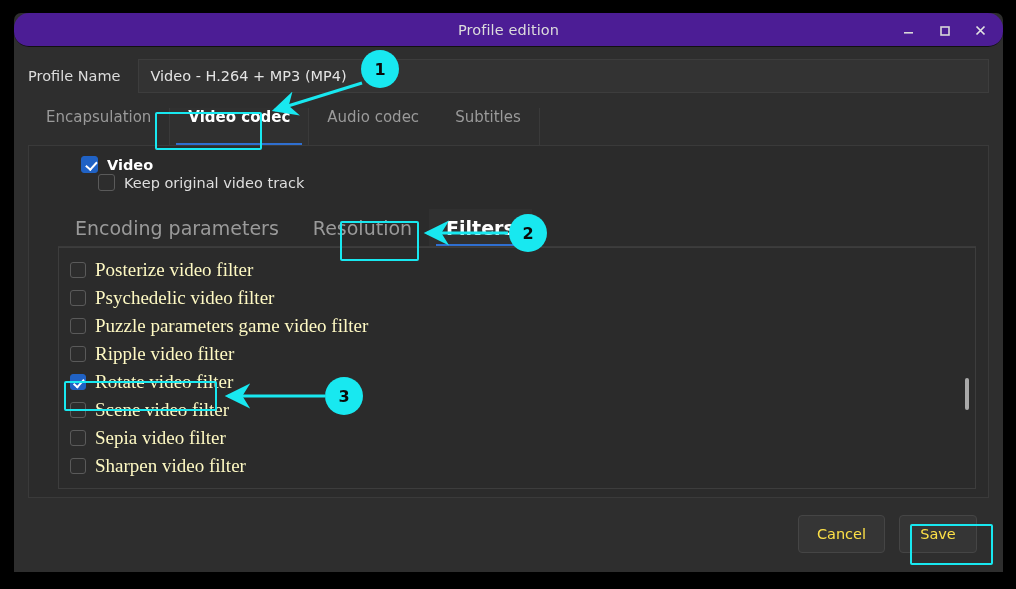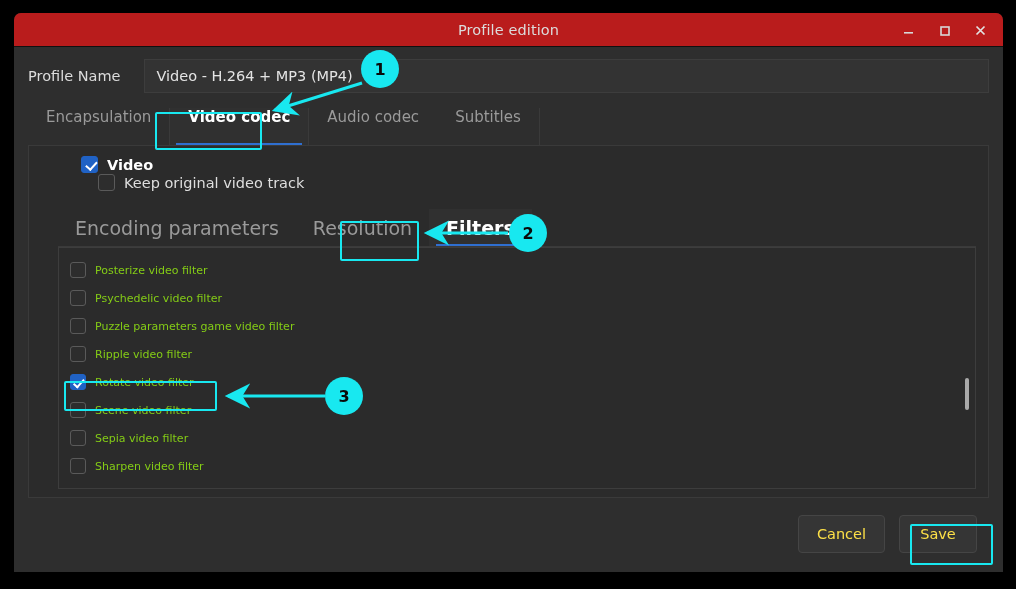--- a/index.html
+++ b/index.html
@@ -18,25 +18,26 @@
     left: 14px; top: 13px;
     width: 989px; height: 559px;
     background: #2e2e2e;
     border-radius: 7px 7px 0 0;
     overflow: hidden;
   }
 
   .titlebar {
     position: relative;
     height: 34px;
-    background: #b91c1c;
+    background: #4c1d95;
     border-bottom: 1px solid #111;
     display: flex;
     align-items: center;
     justify-content: center;
+    border-radius: 15px;
   }
   .title-text {
     color: #dcdcdc;
     font-size: 14.5px;
     letter-spacing: .1px;
   }
   .win-controls {
     position: absolute;
     right: 6px; top: 0;
     height: 34px;
@@ -52,21 +53,21 @@
     line-height: 1;
     border-radius: 3px;
   }
   .win-btn svg { display: block; }
 
   
   .profile-row {
     display: flex;
     align-items: center;
     padding: 12px 14px 0 14px;
-    gap: 24px;
+    gap: 18px;
   }
   .profile-label {
     color: #dcdcdc;
     font-size: 14.5px;
     white-space: nowrap;
   }
   .profile-input {
     flex: 1;
     height: 34px;
     background: #333333;
@@ -184,21 +185,21 @@
   .list-inner { padding: 8px 0 0 0; }
   .list-row {
     display: flex;
     align-items: center;
     gap: 9px;
     height: 28px;
     padding-left: 11px;
   }
   .list-row .cb { width: 16px; height: 16px; }
   .list-row .cb.checked::after { left: 5px; top: 2px; width: 4px; height: 8.5px; border-width: 0 2.1px 2.1px 0; }
-  .list-row-label { color: #84cc16; font-size: 11px; }
+  .list-row-label { color: #fef9c3; font-size: 19px; font-family: Liberation Serif, serif; }
 
   .scrollbar {
     position: absolute;
     right: 3px; top: 1px;
     width: 10px; bottom: 1px;
   }
   .scroll-thumb {
     position: absolute;
     left: 3px;
     top: 129px;

